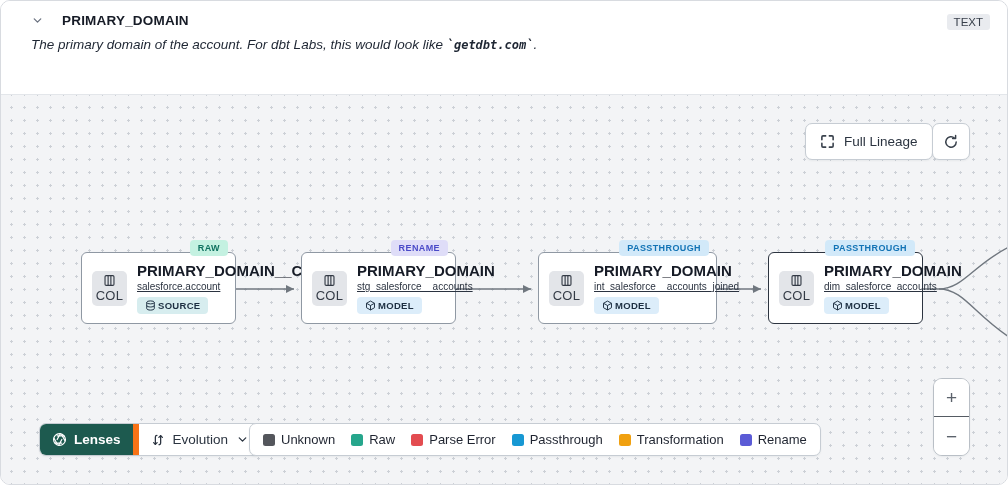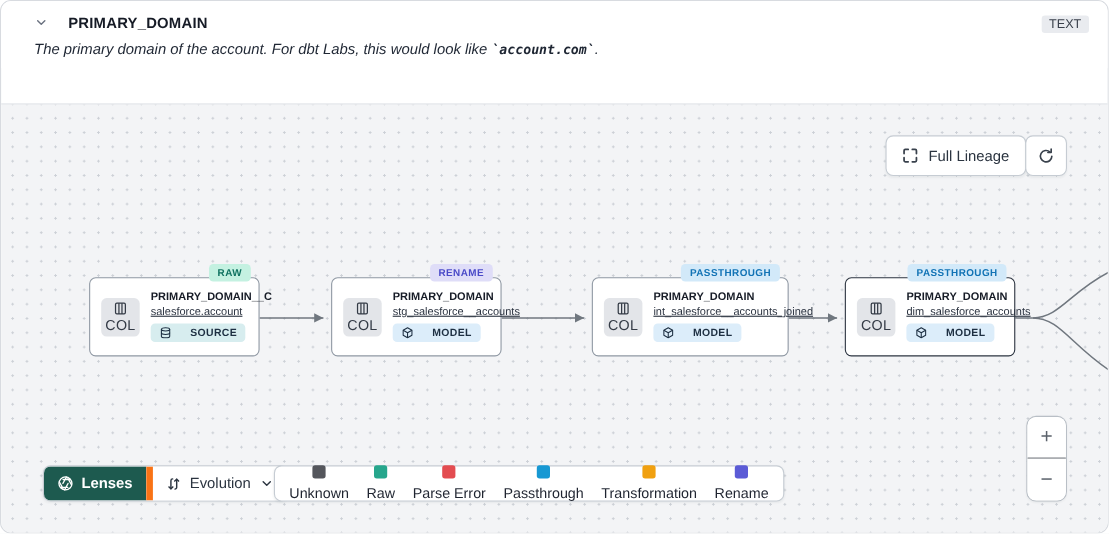--- a/index.html
+++ b/index.html
@@ -40,41 +40,41 @@
   
   .node { position:absolute; height:72px; background:#fff; border:1px solid #8f98a3;
     border-radius:6px; display:flex; align-items:center; padding:0 10px; gap:10px; cursor:pointer; }
   .node.selected { border:1.8px solid #2c3440; }
   .status-badge { position:absolute; top:-13px; right:7px; font-size:9px; font-weight:bold;
     letter-spacing:.4px; padding:3px 8px; border-radius:4px; white-space:nowrap; }
   .colbox { width:35px; height:35px; background:#e3e5e9; border-radius:5px; flex:0 0 auto;
     display:flex; flex-direction:column; align-items:center; justify-content:center; color:#343b46; }
   .colbox .col-lbl { font-size:13px; font-weight:normal; letter-spacing:.3px; margin-top:1px; }
   .node-main { display:flex; flex-direction:column; gap:2px; min-width:0; }
-  .node-title { font-size:10px; font-weight:bold; color:#161b26; white-space:nowrap; }
+  .node-title { font-size:15px; font-weight:bold; color:#161b26; white-space:nowrap; }
   .node-sub { font-size:10px; color:#2b3340; white-space:nowrap;text-decoration:underline; }
-  .res-badge { display:inline-flex; align-items:center; gap:17px; font-size:9.5px; font-weight:bold;
+  .res-badge { display:inline-flex; align-items:center; gap:2px; font-size:9.5px; font-weight:bold;
     color:#1d2f42; padding:3px 8px; border-radius:4px; margin-top:3px; align-self:flex-start; letter-spacing:.3px; }
   .res-source { background:#d7edef; }
   .res-model { background:#dcedfa; }
   
   .lens-group { position:absolute; left:38px; top:328px; height:33px; display:flex;
     border:1px solid #c6ccd3; border-radius:7px; overflow:hidden; background:#fff;
     box-shadow:0 1px 2px rgba(20,30,40,.05); }
   .lens-seg { display:flex; align-items:center; gap:7px; padding:12px 12px; background:#1d5a4f;
     color:#fff; font-size:13.5px; font-weight:bold; cursor:pointer; border:none;
     font-family:"Liberation Sans", sans-serif; }
   .evo-seg { display:flex; align-items:center; gap:8px; padding:0 12px; background:#fff;
     color:#2b3440; font-size:13.5px; cursor:pointer; border:none; border-left:6px solid #f97316;
     font-family:"Liberation Sans", sans-serif; }
   
   .legend { position:absolute; left:248px; top:328px; height:33px; display:flex; align-items:center;
     gap:16px; padding:0 13px; background:#fff; border:1px solid #c6ccd3; border-radius:7px;
     box-shadow:0 1px 2px rgba(20,30,40,.05); }
-  .leg-item { display:flex; align-items:center; gap:6px; font-size:13px; color:#1f2430; white-space:nowrap;flex-direction:column; }
+  .leg-item { display:flex; align-items:center; gap:6px; font-size:13px; color:#1f2430; white-space:nowrap; }
   .swatch { width:12px; height:12px; border-radius:2.5px; flex:0 0 auto; }
   
   .zoom-ctl { position:absolute; left:932px; top:283px; width:37px; border:1px solid #b9bfc6;
     border-radius:9px; background:#fff; overflow:hidden; display:flex; flex-direction:column;
     box-shadow:0 1px 2px rgba(20,30,40,.05); }
   .zoom-ctl button { height:38px; background:#fff; border:none; font-size:19px; color:#5b626b;
     cursor:pointer; line-height:1; font-family:"Liberation Sans", sans-serif; }
   .zoom-ctl button:first-child { border-bottom:1px solid #555b63; }
   svg { display:block; }
 </style>
@@ -87,21 +87,21 @@
     <div class="hdr-row1">
       <button class="chev-btn">
         <svg width="13" height="13" viewBox="0 0 16 16" fill="none" stroke="currentColor" stroke-width="1.6" stroke-linecap="round" stroke-linejoin="round">
             <path d="M4 6l4 4 4-4"></path>
           </svg>
       </button>
       <span class="hdr-title">PRIMARY_DOMAIN</span>
     </div>
     <span class="type-badge">TEXT</span>
     <div class="hdr-desc">
-      <span>The primary domain of the account. For dbt Labs, this would look like </span><code>`account.com`</code><span>.</span>
+      <span>The primary domain of the account. For dbt Labs, this would look like </span><code>`getdbt.com`</code><span>.</span>
     </div>
   </div>
 
   <div class="canvas">
 
     <svg class="edges" width="1008" height="392" viewBox="0 0 1008 392">
       <defs>
         <marker id="arr" markerWidth="8" markerHeight="8" refX="6" refY="3" orient="auto">
           <path d="M0,0 L6,3 L0,6 z" fill="#70777f"></path>
         </marker>

